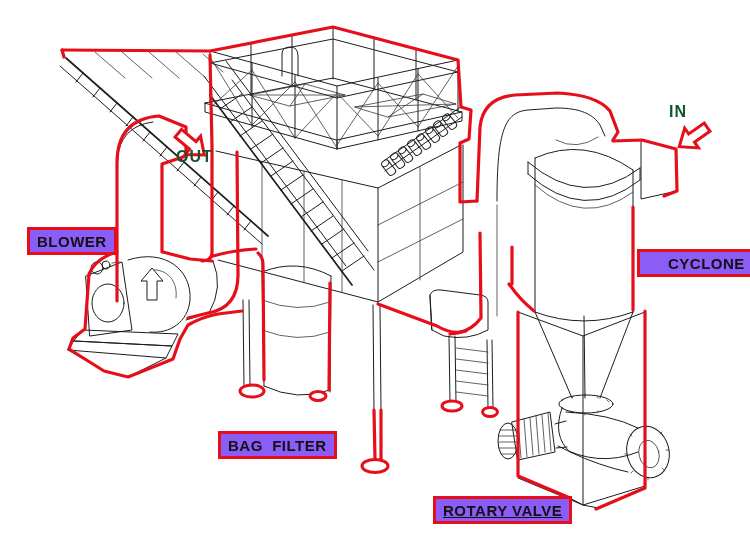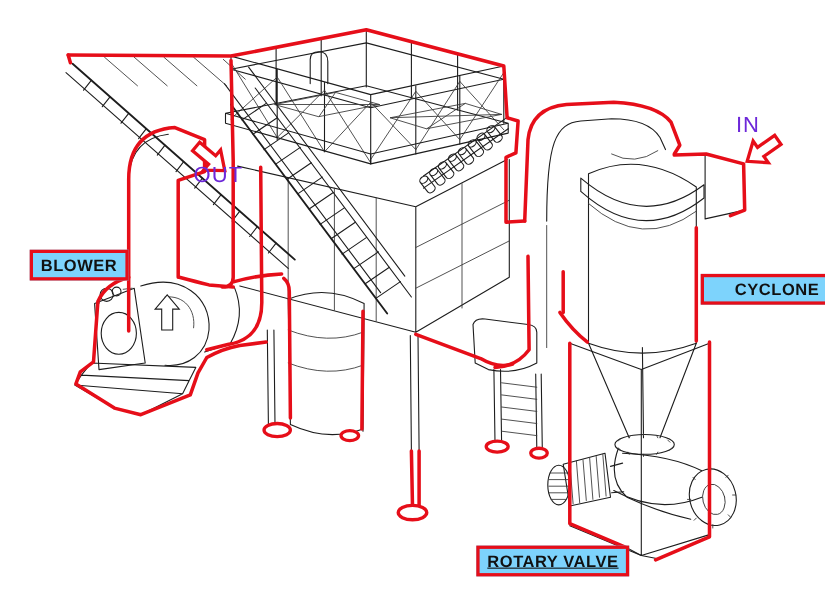--- a/index.html
+++ b/index.html
@@ -1,23 +1,23 @@
 <!DOCTYPE html>
 <html style="--red: #e60e19; --ink: #1d1d1d; --bg: #ffffff;"><head>
 <meta charset="utf-8">
 <style>
   :root{ --red:#e60e19; --ink:#1d1d1d; --bg:#ffffff; }
   html,body{margin:0;padding:0;background:#fff;}
   #stage{position:relative;width:750px;height:556px;background:var(--bg);overflow:hidden;
          font-family:"Liberation Sans", sans-serif;}
   #art{position:absolute;left:0;top:0;}
-  .tag{position:absolute;border:3px solid var(--red);background:#7dd3fc;color:#111;
+  .tag{position:absolute;border:3px solid var(--red);background:#8b5cf6;color:#111;
        font-weight:bold;font-size:15px;line-height:1;padding:4px 7px 3px 7px;
        letter-spacing:0.5px;white-space:pre;}
-  .flowtxt{position:absolute;color:#6d28d9;font-weight:normal;font-size:20px;letter-spacing:1px;white-space:pre;}
+  .flowtxt{position:absolute;color:#14532d;font-weight:bold;font-size:16px;letter-spacing:1px;white-space:pre;}
   .k{stroke:var(--ink);stroke-width:1;fill:none;stroke-linecap:round;stroke-linejoin:round;}
   .kb{stroke:var(--ink);stroke-width:1.7;fill:none;stroke-linecap:round;stroke-linejoin:round;}
   .kt{stroke:#3a3a3a;stroke-width:0.8;fill:none;stroke-linecap:round;}
   .r{stroke:var(--red);stroke-width:3.2;fill:none;stroke-linecap:round;stroke-linejoin:round;}
   .rf{stroke:var(--red);stroke-width:3;fill:#fff;}
   .wf{fill:#fff;stroke:var(--ink);stroke-width:1;}
 </style>
 </head>
 <body>
 
@@ -198,18 +198,19 @@
       <ellipse class="rf" cx="452" cy="406" rx="10" ry="5"></ellipse>
       <ellipse class="rf" cx="490" cy="412" rx="7.5" ry="4.5"></ellipse>
     </g>
   </g>
 
   <path class="rf" d="M0,7 L19,7 L19,0 L34,12 L19,24 L19,17 L0,17 Z" transform="translate(186,124) rotate(40)" stroke-width="2.6"></path>
   <path class="rf" d="M0,7 L19,7 L19,0 L34,12 L19,24 L19,17 L0,17 Z" transform="translate(714,137) rotate(145)" stroke-width="2.6"></path>
 </svg>
 
 <div class="tag" style="left:27px;top:227px;">BLOWER</div>
+<div class="tag" style="left:218px;top:431px;">BAG  FILTER</div>
 <div class="tag" style="left:637px;top:249px;padding-left:28px;">CYCLONE</div>
 <div class="tag" style="left:433px;top:496px;text-decoration:underline;">ROTARY VALVE</div>
 <div class="flowtxt" style="left:176px;top:148px;">OUT</div>
 <div class="flowtxt" style="left:669px;top:103px;">IN</div>
 
 </div>
 
 </body></html>

